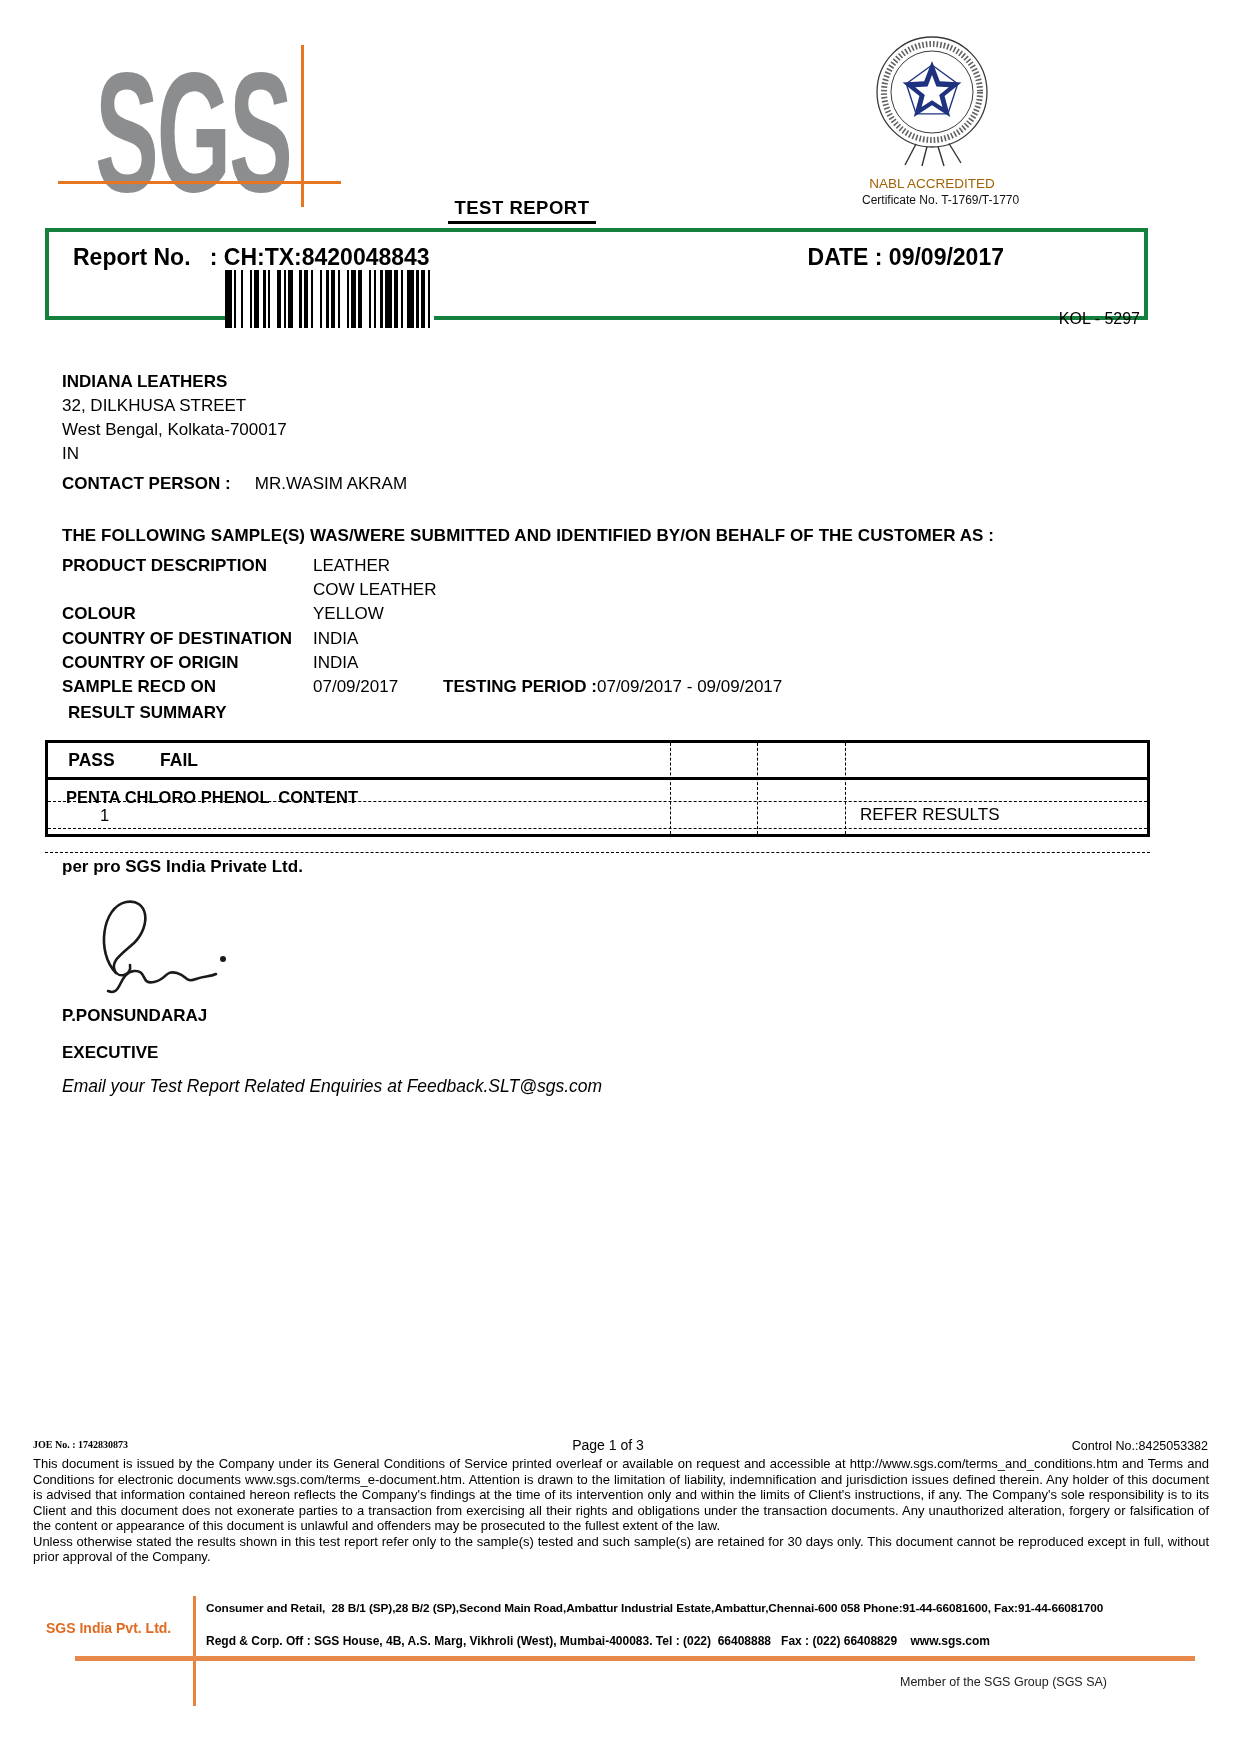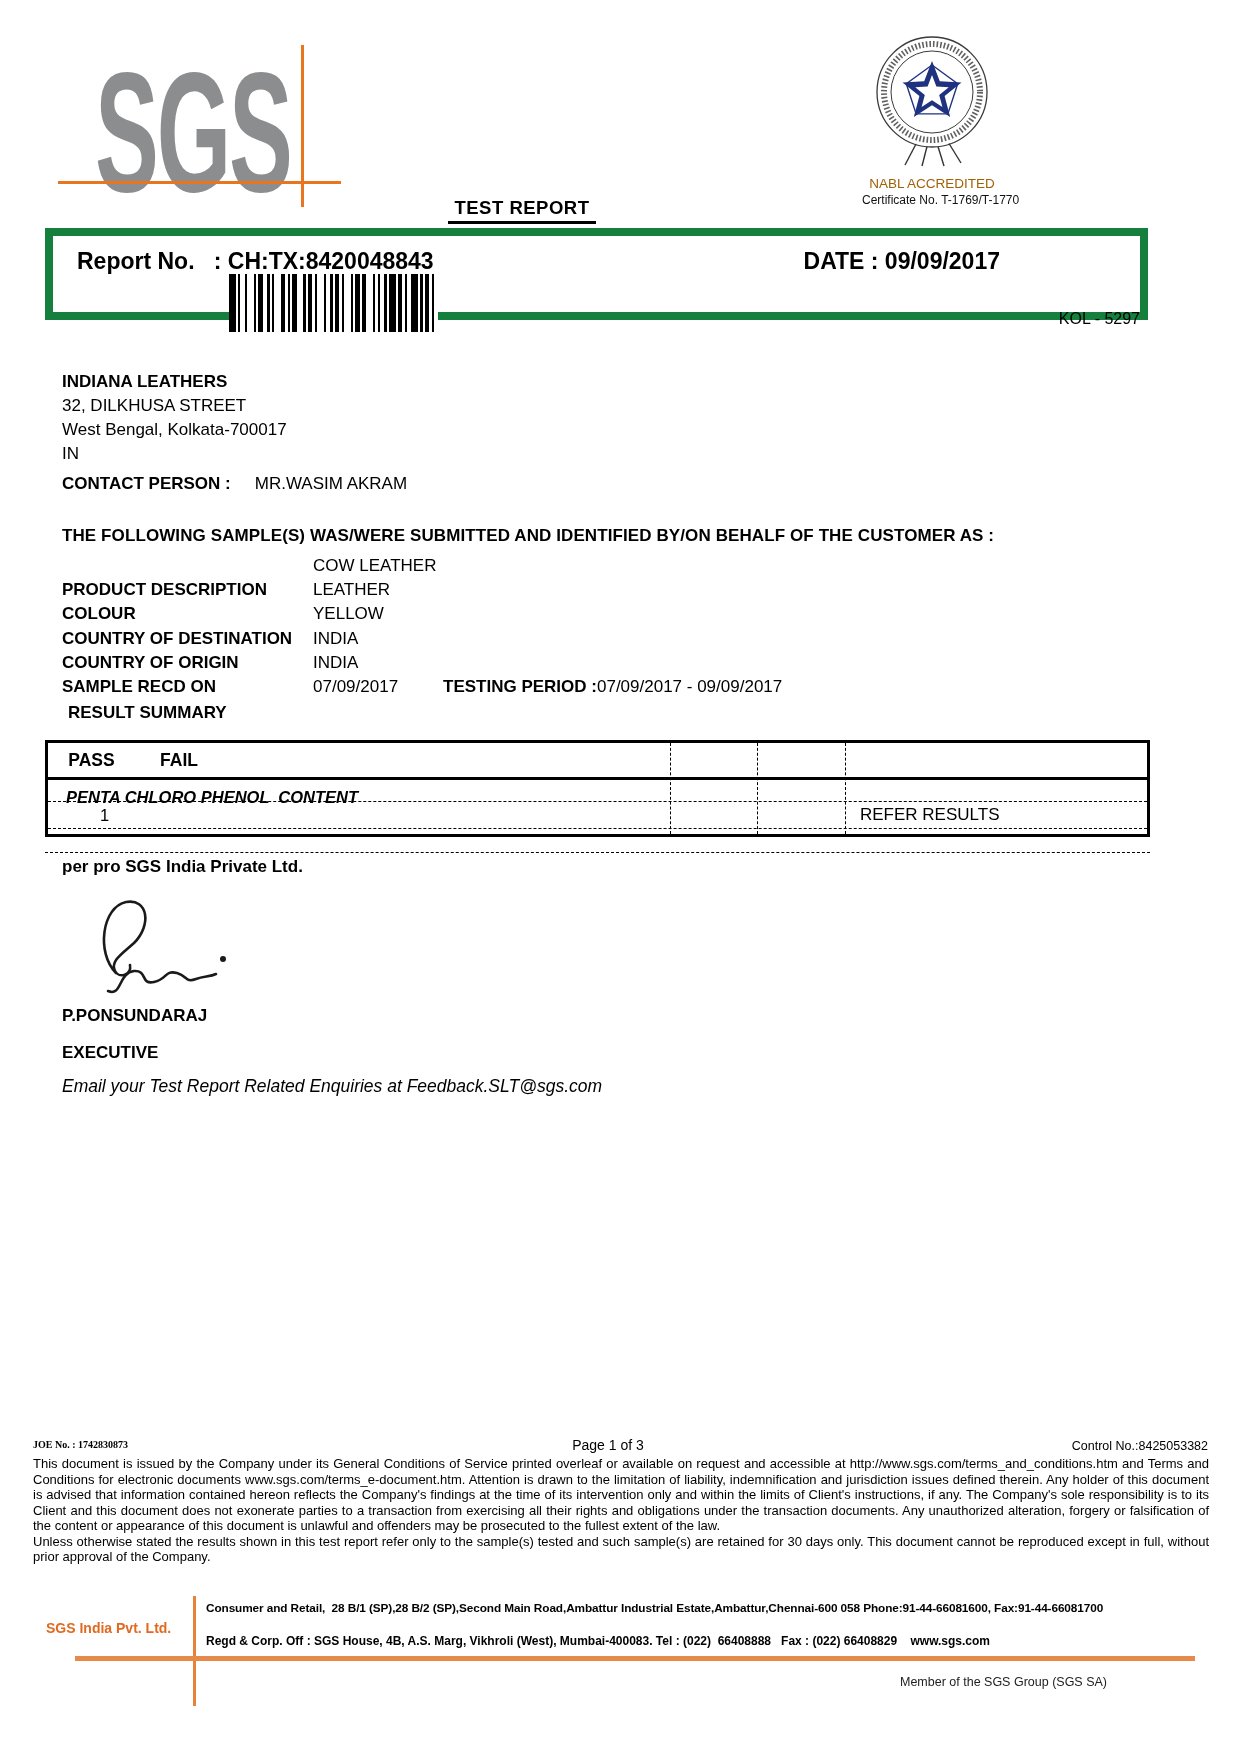--- a/index.html
+++ b/index.html
@@ -19,21 +19,21 @@
   .badge-wrap{left:862px;top:34px;width:140px;text-align:center;}
   .badge-cap1{font-size:13.5px;color:#a16207;margin-top:2px;}
   .badge-cap2{font-size:12px;color:#111;margin-top:2px;white-space:nowrap;}
 
   
   .title-wrap{left:372px;top:197px;width:300px;text-align:center;}
   .title-inner{display:inline-block;font-size:18.5px;font-weight:bold;letter-spacing:.5px;
                border-bottom:3px solid #000;padding:0 6px 2px 6px;}
 
   
-  .rbox{left:45px;top:228px;width:1103px;height:92px;border:8px solid #15803d;box-sizing:border-box;}
+  .rbox{left:45px;top:228px;width:1103px;height:92px;border:4px solid #15803d;box-sizing:border-box;}
   .rno{left:24px;top:12px;font-size:23px;font-weight:bold;}
   .rdate{right:140px;top:12px;font-size:23px;font-weight:bold;}
   .barcode{left:176px;top:38px;width:268px;height:58px;display:flex;align-items:stretch;}
 
   .kol{left:1020px;top:310px;width:120px;font-size:16px;text-align:right;}
 
   .addr{left:62px;font-size:17px;line-height:24px;}
   .contact-val{font-weight:normal;}
 
   .intro{left:62px;top:526px;font-size:17px;font-weight:bold;letter-spacing:.1px;}
@@ -48,21 +48,21 @@
 
   
   .rtable{left:45px;top:740px;width:1105px;border:3.5px solid #000;box-sizing:border-box;}
   .thead{display:flex;height:34px;line-height:34px;font-size:17.5px;font-weight:bold;
          border-bottom:3.5px solid #000;}
   .c-tests{flex:0 0 622px;padding-left:18px;box-sizing:border-box;}
   .c-pass{flex:0 0 87px;text-align:center;}
   .c-fail{flex:0 0 88px;text-align:center;}
   .c-rem{flex:1 1 auto;padding-left:14px;box-sizing:border-box;}
   .trow1{height:22px;line-height:34px;font-size:16.5px;font-weight:bold;padding-left:18px;
-         border-bottom:1.5px dashed #000;box-sizing:border-box;font-style:italic;}
+         border-bottom:1.5px dashed #000;box-sizing:border-box;}
   .trow2{position:relative;height:27px;line-height:26px;font-size:16.5px;padding-left:52px;
          border-bottom:1.5px dashed #000;box-sizing:border-box;}
   .trow2 .remarks-val{position:absolute;left:812px;top:0;font-size:17px;}
   .tpad{height:5px;}
   .vdash{position:absolute;top:0;bottom:0;width:0;border-left:1.5px dashed #000;}
   .vd1{left:622px;} .vd2{left:709px;} .vd3{left:797px;}
 
   .sep-dash{left:45px;top:852px;width:1105px;height:0;border-top:1.8px dashed #000;}
   .perpro{left:62px;top:857px;font-size:17px;font-weight:bold;}
 
@@ -202,26 +202,26 @@
     <div style="margin-top:6px;">
       <span class="b" style="display:inline-block;width:188px;">CONTACT PERSON :</span>
       <span class="contact-val">MR.WASIM AKRAM</span>
     </div>
   </div>
 
   <div class="abs intro">THE FOLLOWING SAMPLE(S) WAS/WERE SUBMITTED AND IDENTIFIED BY/ON BEHALF OF THE CUSTOMER AS :</div>
 
   <div class="abs spec">
     <div class="spec-row">
+      <span class="spec-label">PRODUCT DESCRIPTION</span>
+      <span class="spec-val">LEATHER</span>
+    </div>
+    <div class="spec-row">
       <span class="spec-label"></span>
       <span class="spec-val">COW LEATHER</span>
-    </div>
-    <div class="spec-row">
-      <span class="spec-label">PRODUCT DESCRIPTION</span>
-      <span class="spec-val">LEATHER</span>
     </div>
     <div class="spec-row">
       <span class="spec-label">COLOUR</span>
       <span class="spec-val">YELLOW</span>
     </div>
     <div class="spec-row">
       <span class="spec-label">COUNTRY OF DESTINATION</span>
       <span class="spec-val">INDIA</span>
     </div>
     <div class="spec-row">

